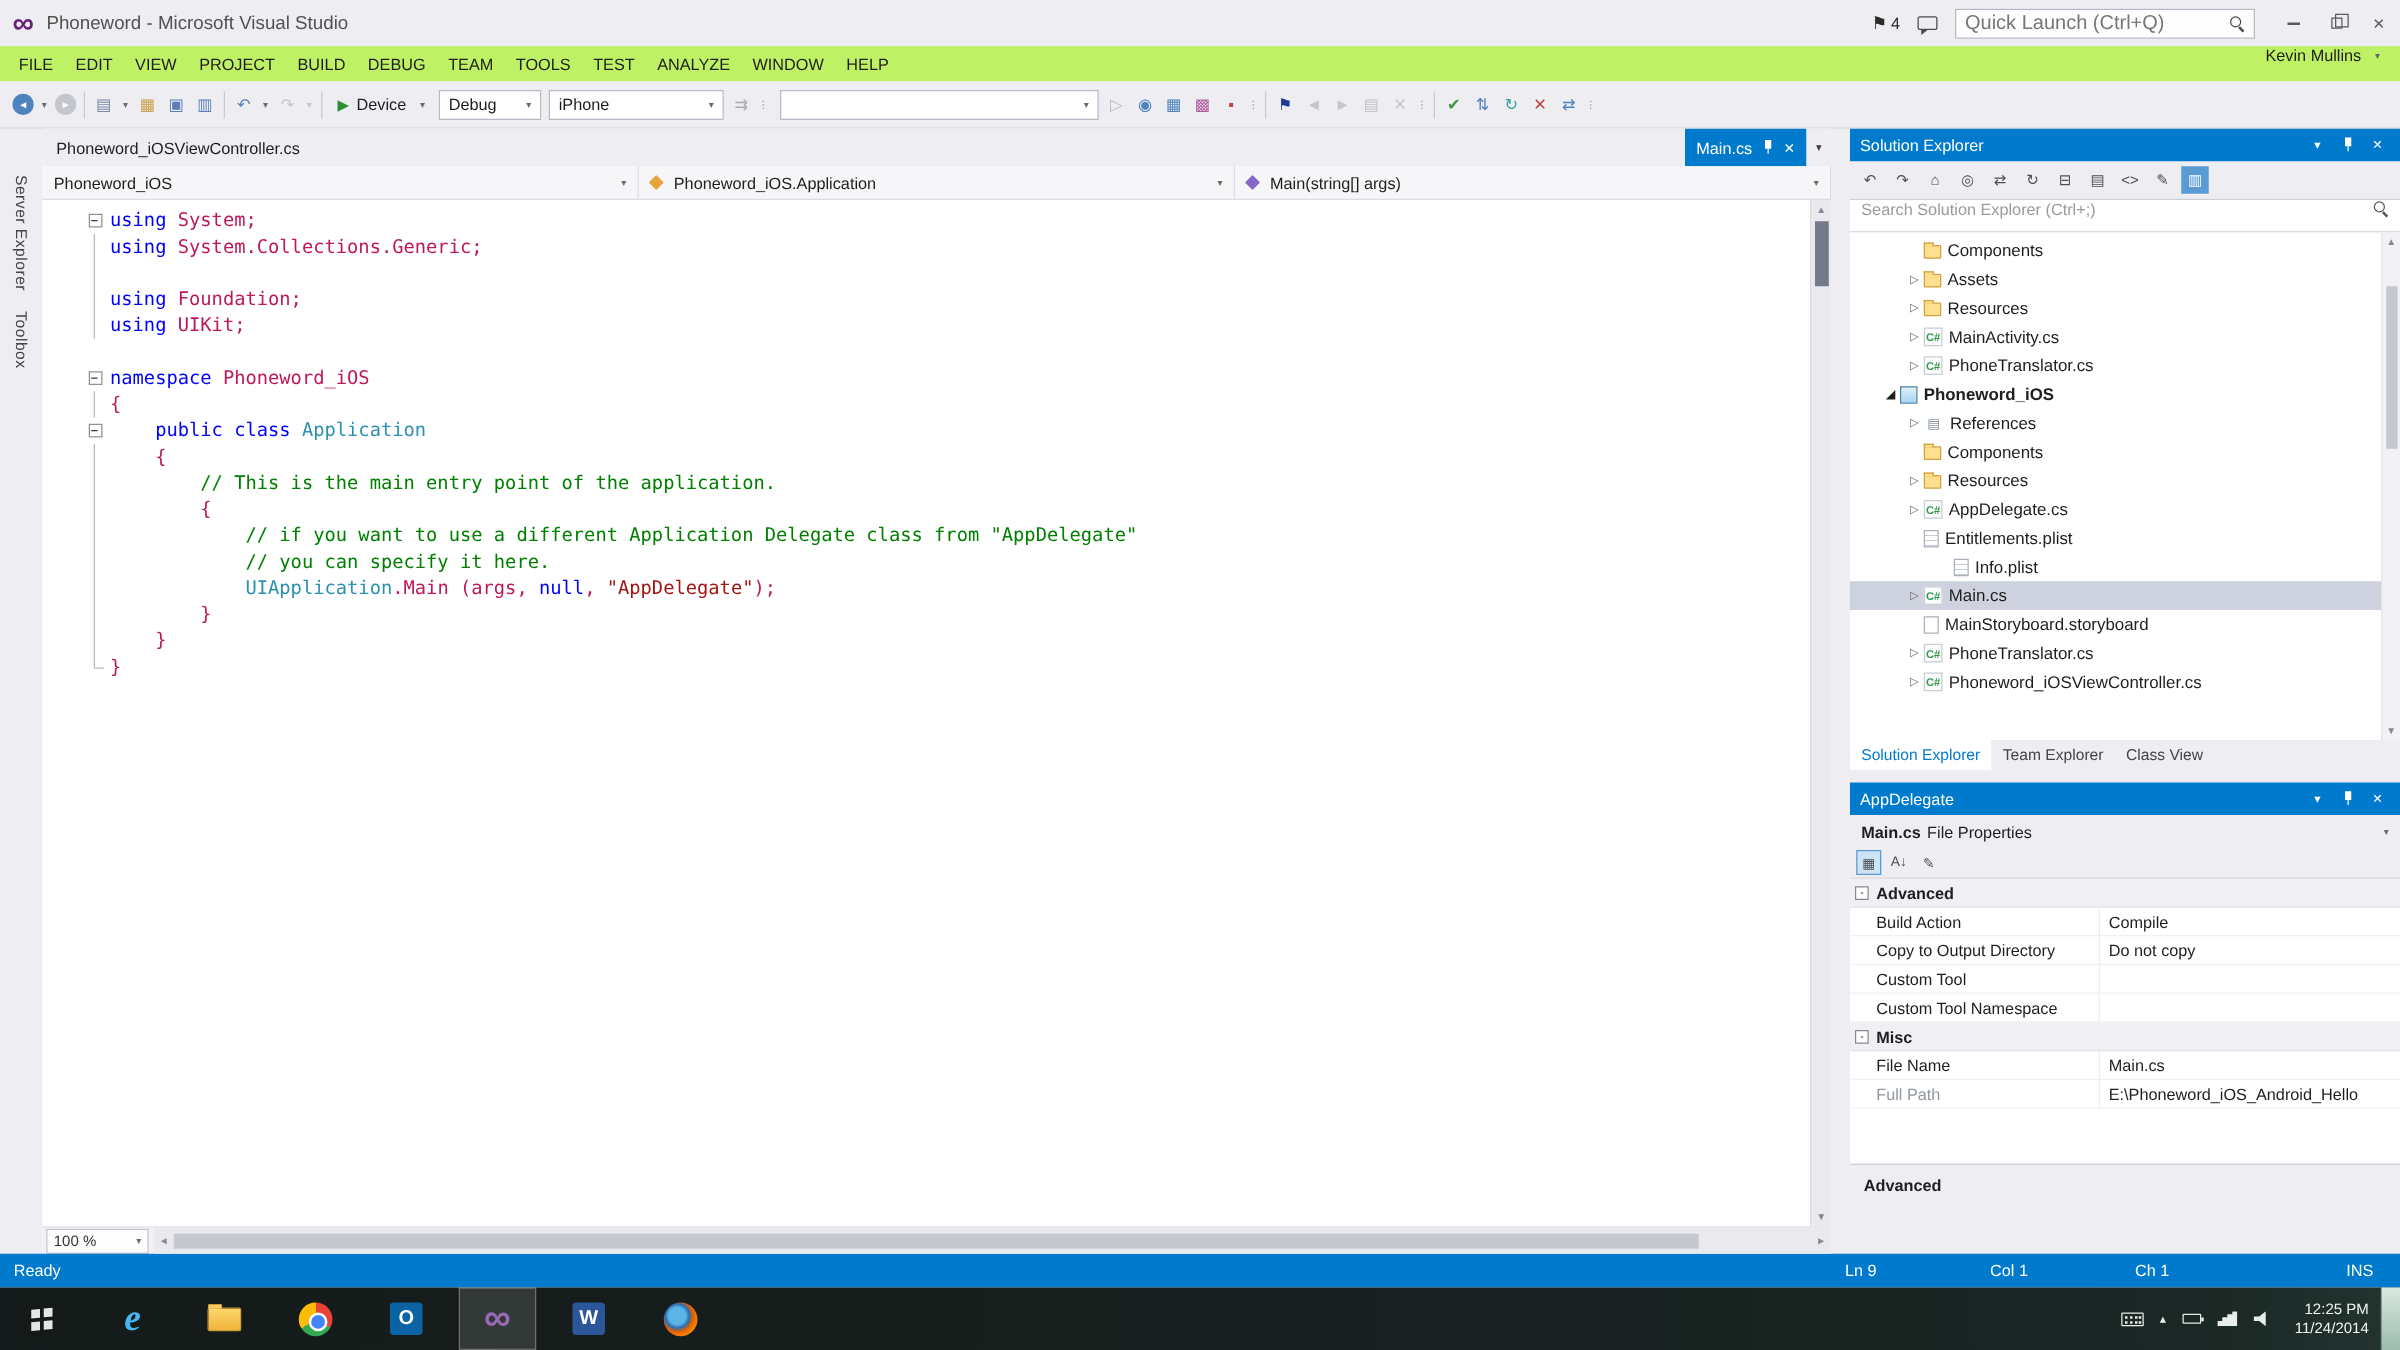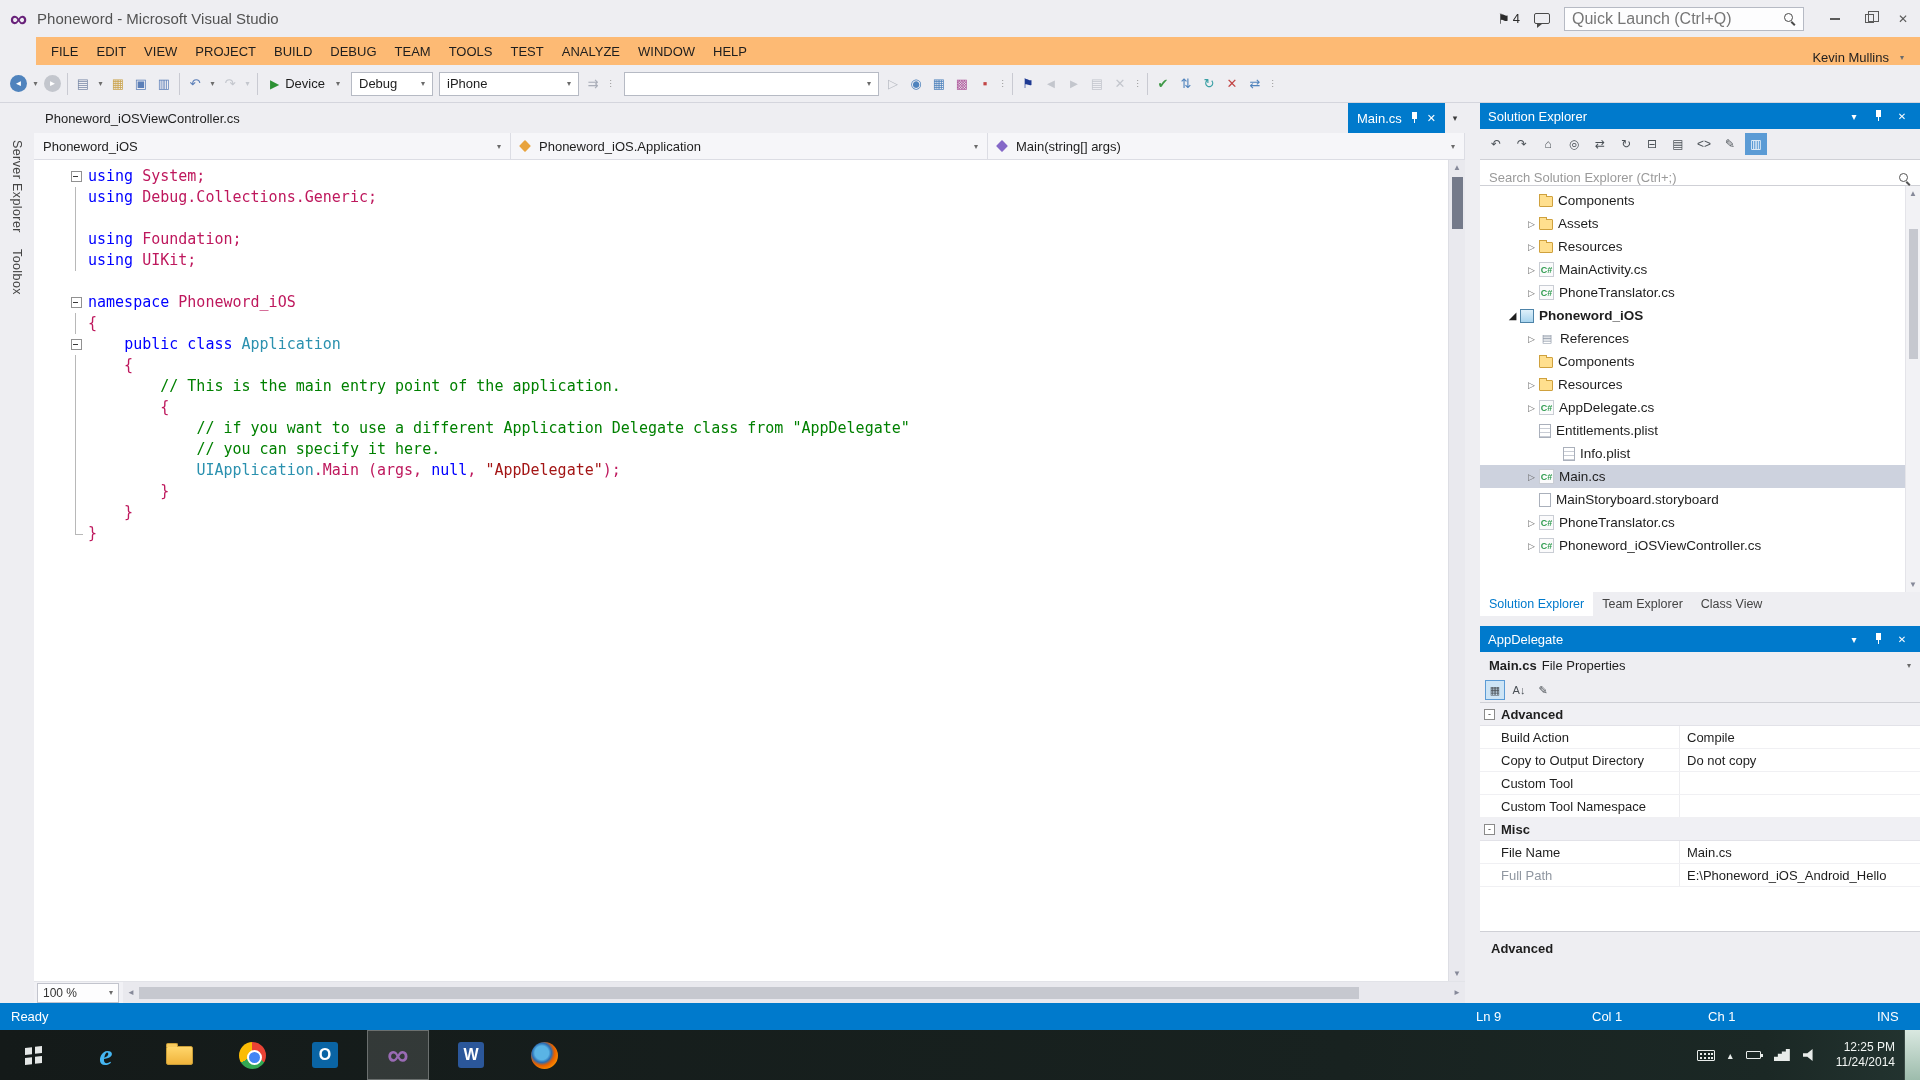--- a/index.html
+++ b/index.html
@@ -21,21 +21,21 @@
   .mag-icon{position:relative;width:13px;height:13px;display:inline-block;color:#4a4a4a;flex:0 0 13px;}
   .mag-icon::before{content:"";position:absolute;left:1px;top:1px;width:7px;height:7px;border:1.5px solid currentColor;border-radius:50%;}
   .mag-icon::after{content:"";position:absolute;left:9px;top:9px;width:5px;height:1.5px;background:currentColor;transform:rotate(45deg);transform-origin:0 0;}
   .win-buttons{display:flex;align-self:flex-start;}
   .win-btn{width:34px;height:25px;display:flex;align-items:center;justify-content:center;color:#5a5a5a;font-size:12px;}
   .min-glyph{width:10px;height:2px;background:#5a5a5a;}
   .restore-glyph{width:9px;height:9px;border:1px solid #5a5a5a;position:relative;}
   .restore-glyph::before{content:"";position:absolute;top:-4px;left:2px;width:9px;height:9px;border:1px solid #5a5a5a;}
 
   
-  .menu-bar{height:28px;display:flex;align-items:flex-end;padding-left:6px;background:#fdba74;margin-left:36px;}
+  .menu-bar{height:28px;display:flex;align-items:flex-start;padding-left:6px;background:#bef264;}
   .menu-items{display:flex;align-items:center;}
   .menu-item{padding:0 9px;font-size:13px;color:#1e1e1e;height:28px;display:flex;align-items:center;}
   .user-menu{margin-left:auto;margin-right:16px;display:flex;align-items:center;gap:6px;font-size:13px;color:#1e1e1e;}
 
   
   .toolbar{height:38px;display:flex;align-items:center;padding-left:8px;background:#eeeef2;border-bottom:1px solid #d4d5dd;}
   .tb-group{display:inline-flex;align-items:center;gap:1px;}
   .tb-icon{width:22px;height:22px;display:inline-flex;align-items:center;justify-content:center;font-size:13px;}
   .tb-icon.round{width:17px;height:17px;border-radius:50%;font-size:8px;margin:0 2px;}
   .tb-icon.sm{width:11px;font-size:8px;}
@@ -106,21 +106,21 @@
   .panel-header{height:26px;flex:0 0 26px;background:#007acc;color:#fff;display:flex;align-items:center;padding:0 8px;font-size:13px;}
   .ph-icons{margin-left:auto;display:flex;align-items:center;gap:4px;}
   .ph-icon{width:20px;height:20px;display:flex;align-items:center;justify-content:center;font-size:10px;color:#fff;}
   .pin-glyph{position:relative;width:9px;height:12px;display:inline-block;color:inherit;}
   .pin-glyph::before{content:"";position:absolute;top:0;left:2px;width:5px;height:7px;background:currentColor;}
   .pin-glyph::after{content:"";position:absolute;top:7px;left:4px;width:1px;height:4px;background:currentColor;}
 
   .se-toolbar{height:30px;flex:0 0 30px;display:flex;align-items:center;padding:0 5px;gap:4px;}
   .se-tb-icon{min-width:22px;height:22px;display:flex;align-items:center;justify-content:center;font-size:12px;color:#4a5056;padding:0 2px;}
   .se-tb-icon.active{background:#5b9bd5;color:#fff;}
-  .se-search{height:27px;flex:0 0 27px;background:#fff;border-top:1px solid #cfd0d6;border-bottom:1px solid #cfd0d6;display:flex;align-items:flex-end;padding:0 9px;color:#9a9a9a;font-size:13px;}
+  .se-search{height:27px;flex:0 0 27px;background:#fff;border-top:1px solid #cfd0d6;border-bottom:1px solid #cfd0d6;display:flex;align-items:flex-start;padding:0 9px;color:#9a9a9a;font-size:13px;}
   .se-search .mag-icon{margin-left:auto;color:#555;}
   .se-tree{flex:1;background:#fff;overflow:hidden;position:relative;padding-top:3px;}
   .tree-row{height:23px;display:flex;align-items:center;font-size:13.5px;color:#1e1e1e;white-space:nowrap;}
   .tree-row.selected{background:#cdd2de;}
   .tree-arrow{width:15px;flex:0 0 15px;text-align:center;font-size:9px;color:#6a6a6a;}
   .tree-arrow.exp{color:#1e1e1e;font-size:10px;}
   .ticon{flex:0 0 16px;width:16px;height:16px;display:flex;align-items:center;justify-content:center;position:relative;}
   .ticon-folder{width:14px;height:11px;flex:0 0 14px;background:#ffdf8e;border:1px solid #cfa13e;border-radius:1px;margin-top:2px;position:relative;}
   .ticon-folder::before{content:"";position:absolute;top:-3px;left:-1px;width:6px;height:2px;background:#ffdf8e;border:1px solid #cfa13e;border-bottom:none;}
   .ticon-csharp{font-size:9px;font-weight:bold;color:#2e9b4e;width:15px;height:15px;flex:0 0 15px;background:#fbfbfc;border:1px solid #c9cdd4;display:flex;align-items:center;justify-content:center;}
@@ -353,21 +353,21 @@
 
       <div class="code-wrap">
         <div class="code-area">
           <div id="code-lines">
               <div class="code-line">
                 <span class="fold fold-box"></span>
                 <span class="code-text"><span class="c-kw">using</span><span class="c-pl"> System;</span></span>
               </div>
               <div class="code-line">
                 <span class="fold fold-line"></span>
-                <span class="code-text"><span class="c-kw">using</span><span class="c-pl"> Debug.Collections.Generic;</span></span>
+                <span class="code-text"><span class="c-kw">using</span><span class="c-pl"> System.Collections.Generic;</span></span>
               </div>
               <div class="code-line">
                 <span class="fold fold-line"></span>
                 <span class="code-text"></span>
               </div>
               <div class="code-line">
                 <span class="fold fold-line"></span>
                 <span class="code-text"><span class="c-kw">using</span><span class="c-pl"> Foundation;</span></span>
               </div>
               <div class="code-line">

